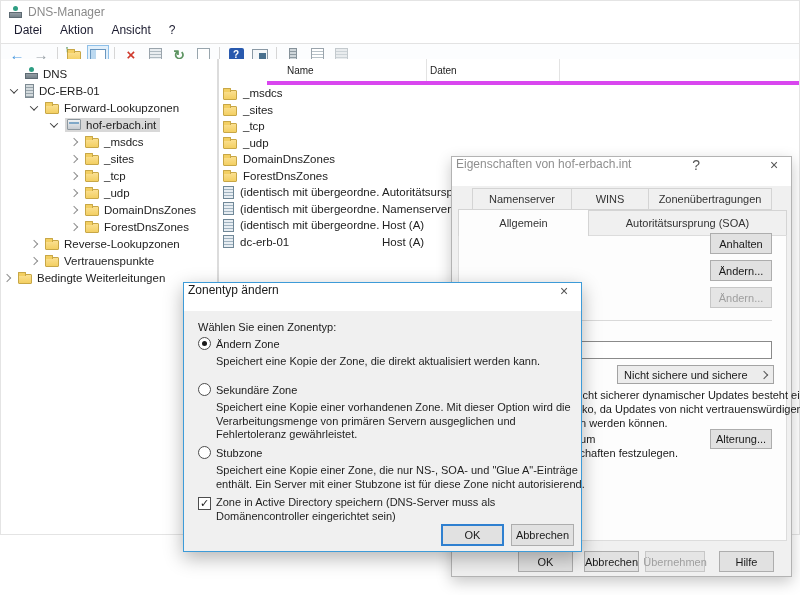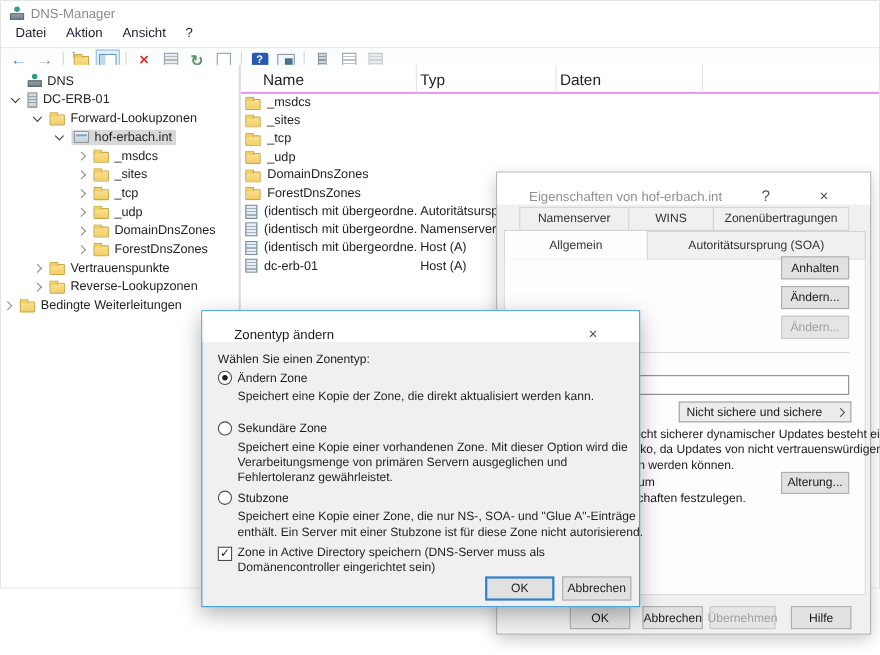--- a/index.html
+++ b/index.html
@@ -67,32 +67,32 @@
   .chev.expanded { border-color:#3c3c3c; transform:rotate(45deg) translate(-1px,-1px); }
 
   
   .main { position:absolute; top:58px; left:0; right:0; bottom:0; display:flex; }
   .tree-pane { width:218px; border-right:2px solid #dcdcdc; padding-top:6px; background:#fff; }
   .tree-row { height:17px; display:flex; align-items:center; gap:5px; white-space:nowrap; font-size:11.5px; }
   .arrow-box { width:12px; height:12px; display:flex; align-items:center; justify-content:center; flex:none; }
   .sel-wrap { display:flex; align-items:center; gap:5px; background:#d8d8d8; padding:1px 4px 1px 2px; }
 
   .list-pane { flex:1; background:#fff; }
-  .list-header { display:flex; height:26px; border-bottom:1px solid #d946ef; font-size:14px; color:#222; }
+  .list-header { display:flex; height:26px; border-bottom:4px solid #d946ef; font-size:10px; color:#222;margin-left:48px; }
   .lh-cell { display:flex; align-items:center; border-right:1px solid #e3e3e3; }
   .lh-name { width:160px; padding-left:20px; }
   .lh-typ { width:127px; padding-left:3px; }
   .lh-daten { width:133px; padding-left:3px; }
   .list-row { height:16.5px; display:flex; align-items:center; font-size:11.5px; white-space:nowrap; }
   .lr-name { width:160px; display:flex; align-items:center; gap:6px; padding-left:4px; overflow:hidden; flex:none; }
   .lr-typ { width:127px; padding-left:3px; flex:none; overflow:visible; }
 
   
   .dialog { position:absolute; background:#f0f0f0; }
-  .dlg-title { height:29px; background:#fff; display:flex; align-items:flex-end; padding:0 29px; font-size:12px; }
+  .dlg-title { height:29px; background:#fff; display:flex; align-items:flex-start; padding:0 4px; font-size:12px; }
   .dlg-close, .dlg-help { margin-left:auto; color:#555; font-size:14px; width:26px; text-align:center; }
   .btn { position:absolute; background:#e1e1e1; border:1px solid #adadad; font-size:11px;
     display:flex; align-items:center; justify-content:center; color:#1a1a1a; }
   .btn.disabled { color:#9f9f9f; background:#e5e5e5; border-color:#c7c7c7; }
   .btn.default { border:2px solid #2f80d0; background:#e1e1e1; }
 
   .props { left:450px; top:155px; width:341px; height:421px; border:1px solid #b3b3b3;
     box-shadow:0 5px 14px rgba(0,0,0,.22); z-index:5; }
   .props .dlg-title { color:#8f8f8f; }
   .tab { position:absolute; display:flex; align-items:center; justify-content:center;
@@ -254,42 +254,41 @@
             <span class="chev"></span>
           </span>
         <span class="folder-icon"></span>
         <span>ForestDnsZones</span>
       </div>
       <div class="tree-row" style="padding-left:27px">
         <span class="arrow-box">
             <span class="chev"></span>
           </span>
         <span class="folder-icon"></span>
+        <span>Reverse-Lookupzonen</span>
+      </div>
+      <div class="tree-row" style="padding-left:27px">
+        <span class="arrow-box">
+            <span class="chev"></span>
+          </span>
+        <span class="folder-icon"></span>
         <span>Vertrauenspunkte</span>
-      </div>
-      <div class="tree-row" style="padding-left:27px">
-        <span class="arrow-box">
-            <span class="chev"></span>
-          </span>
-        <span class="folder-icon"></span>
-        <span>Reverse-Lookupzonen</span>
       </div>
       <div class="tree-row" style="">
         <span class="arrow-box">
             <span class="chev"></span>
           </span>
         <span class="folder-icon"></span>
         <span>Bedingte Weiterleitungen</span>
       </div>
     </div>
 
     <div class="list-pane">
       <div class="list-header">
         <span class="lh-cell lh-name">Name</span>
-        <span class="lh-cell lh-typ">Typ</span>
         <span class="lh-cell lh-daten">Daten</span>
       </div>
       <div class="list-row">
         <span class="lr-name">
             <span class="folder-icon"></span>
             <span>_msdcs</span>
           </span>
         <span class="lr-typ"></span>
       </div>
       <div class="list-row">

